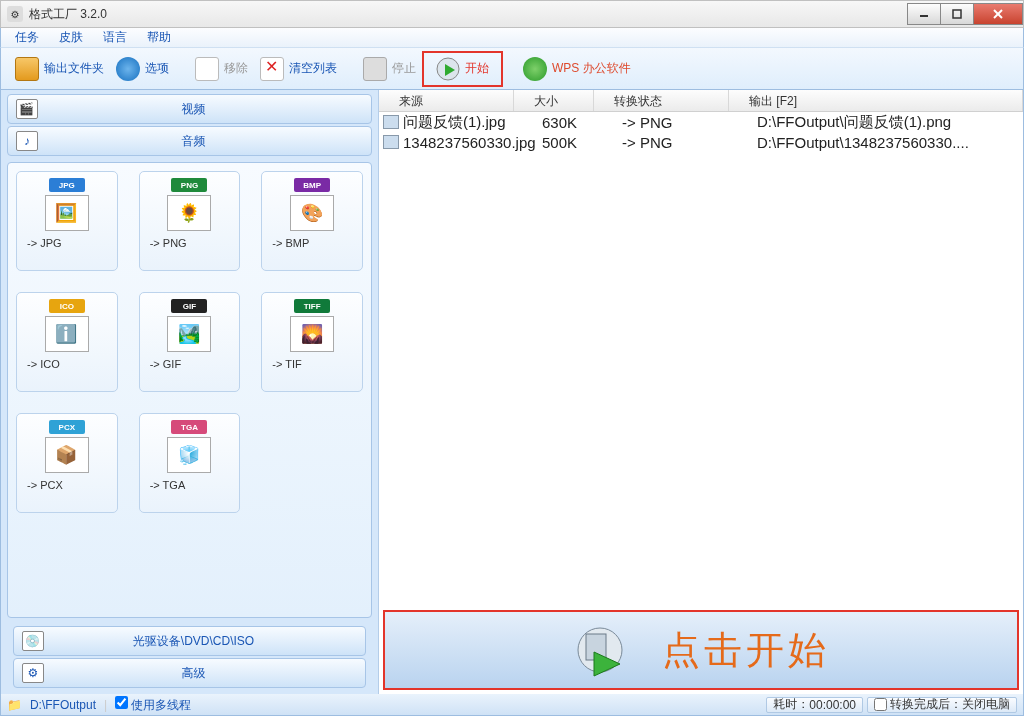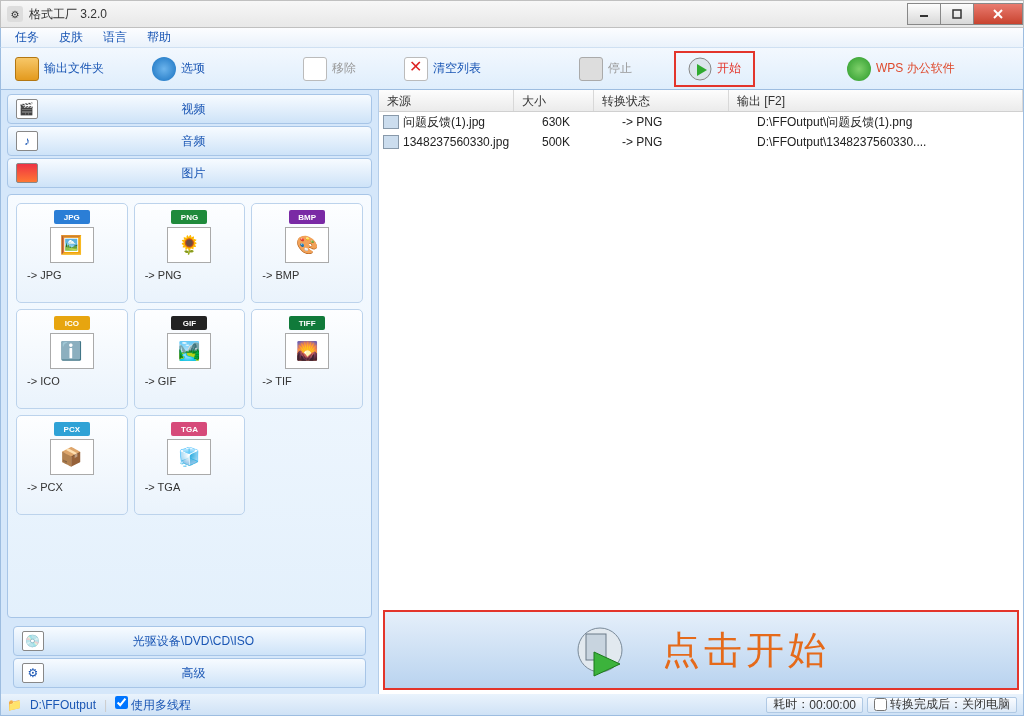--- a/index.html
+++ b/index.html
@@ -9,51 +9,51 @@
 .titlebar { height: 28px; background: linear-gradient(#f7f7f7, #e8e8e8); border: 1px solid #c0c0c0; display: flex; align-items: center; padding-left: 6px; font-size: 12px; color: #333; }
 .titlebar .icon { width: 16px; height: 16px; margin-right: 6px; background: #ddd; border-radius: 3px; display: flex; align-items: center; justify-content: center; font-size: 10px; }
 .titlebar .btns { margin-left: auto; display: flex; }
 .titlebar .btn { width: 34px; height: 22px; display: flex; align-items: center; justify-content: center; border: 1px solid #888; background: linear-gradient(#fdfdfd, #d8d8d8); margin-left: -1px; }
 .titlebar .btn.close { background: linear-gradient(#e97b6f, #c8432f); width: 50px; color: #fff; }
 
 
 .menubar { height: 20px; background: linear-gradient(#fcfdff, #eaf2fb); border-left: 1px solid #9dbde0; border-right: 1px solid #9dbde0; border-bottom: 1px solid #cfe0f2; display: flex; align-items: center; padding-left: 14px; font-size: 12px; color: #1a56b4; gap: 20px; }
 
 
-.toolbar { height: 42px; background: linear-gradient(#f3f8fe, #dfeefc); border: 1px solid #9dbde0; border-top: none; display: flex; align-items: center; padding: 0 8px; font-size: 12px; color: #1a56b4; gap: 36px; }
+.toolbar { height: 42px; background: linear-gradient(#f3f8fe, #dfeefc); border: 1px solid #9dbde0; border-top: none; display: flex; align-items: center; padding: 0 8px; font-size: 12px; color: #1a56b4; }
 .tbtn { display: flex; align-items: center; gap: 5px; padding: 4px 6px; cursor: pointer; }
 .tbtn.disabled { color: #999; }
 .tbtn .ticon { width: 24px; height: 24px; border-radius: 3px; }
 .highlight-red { border: 2px solid #e3352b; }
 .tbtn.start span { color: #e3352b; }
 .wps { color: #de4a2d; }
 
 
 .body { display: flex; height: calc(100% - 28px - 24px - 42px - 22px); border-left: 1px solid #9dbde0; border-right: 1px solid #9dbde0; }
 
 .leftpanel { width: 378px; background: #d5e7fa; display: flex; flex-direction: column; border-right: 1px solid #b4cde9; }
 .catrow { height: 30px; margin: 0 6px 2px; background: linear-gradient(#f7fbff, #cee3f8); border: 1px solid #a7c5e7; border-radius: 4px; display: flex; align-items: center; font-size: 12px; color: #1a56b4; cursor: pointer; }
 .catrow:first-child { margin-top: 4px; }
 .catrow .cicon { width: 22px; height: 20px; margin: 0 8px; border: 1px solid #888; background: #fff; border-radius: 2px; display: flex; align-items: center; justify-content: center; }
 .catrow .clabel { flex: 1; text-align: center; padding-right: 30px; }
 
-.formatgrid { flex: 1; margin: 4px 6px; background: linear-gradient(#f7fbff, #e3f0fc); border: 1px solid #a7c5e7; border-radius: 4px; padding: 8px; display: grid; grid-template-columns: repeat(3, 1fr); grid-auto-rows: 100px; gap: 6px; align-content: start; overflow: hidden; }
+.formatgrid { flex: 1; margin: 4px 6px; background: linear-gradient(#f7fbff, #e3f0fc); border: 1px solid #a7c5e7; border-radius: 4px; padding: 8px; display: grid; grid-template-columns: repeat(3, 1fr); grid-auto-rows: 100px; gap: 21px; align-content: start; overflow: hidden; }
 .fmt { border: 1px solid #bcd3ec; border-radius: 5px; background: linear-gradient(#fdfeff, #eaf3fc); display: flex; flex-direction: column; align-items: center; padding: 6px; font-size: 11px; color: #333; cursor: pointer; }
 .fmt .badge { width: 36px; height: 14px; border-radius: 2px; margin-bottom: 3px; font-size: 8px; color: #fff; display: flex; align-items: center; justify-content: center; font-weight: bold; }
 .fmt .thumb { width: 44px; height: 36px; border: 1px solid #aaa; background: #fff; display: flex; align-items: center; justify-content: center; margin-bottom: 6px; font-size: 18px; }
 .fmt .flabel { align-self: flex-start; padding-left: 4px; }
 
 .bottomcats { margin: 0 6px 4px; }
 
 .rightpanel { flex: 1; display: flex; flex-direction: column; background: #fff; }
 .listhead { height: 22px; background: linear-gradient(#fdfdfd, #ebebeb); border-bottom: 1px solid #d0d0d0; display: flex; font-size: 12px; color: #333; }
-.listhead div { padding: 3px 8px; border-right: 1px solid #d8d8d8; }
+.listhead div { padding: 3px 20px; border-right: 1px solid #d8d8d8; }
 .col-src { width: 135px; } .col-size { width: 80px; font-family: Liberation Mono, monospace; } .col-stat { width: 135px; } .col-out { flex: 1; }
 .listbody { flex: 1; overflow: auto; }
-.row { display: flex; font-size: 12px; height: 20px; align-items: center; color: #222; }
+.row { display: flex; font-size: 15px; height: 20px; align-items: center; color: #222; }
 .row .ricon { width: 16px; height: 14px; margin: 0 4px; background: #cde; border: 1px solid #89a; }
 .row .c1 { width: 131px; } .row .c2 { width: 80px; padding-left: 8px; } .row .c3 { width: 135px; padding-left: 8px; } .row .c4 { flex: 1; padding-left: 8px; }
 
 .bigcta { height: 80px; margin: 4px; border: 2px solid #e3352b; background: linear-gradient(#e5effa, #b9d3ef); display: flex; align-items: center; justify-content: center; gap: 34px; cursor: pointer; }
 .bigcta .play { width: 56px; height: 56px; position: relative; }
 .bigcta .lbl { font-size: 38px; color: #e56a1a; font-weight: 400; letter-spacing: 4px; }
 
 
 .statusbar { height: 22px; background: linear-gradient(#eaf3fc, #cfe2f6); border: 1px solid #9dbde0; border-top: none; display: flex; align-items: center; font-size: 12px; color: #1a56b4; padding: 0 6px; gap: 8px; }
 .statusbar .right { margin-left: auto; display: flex; gap: 4px; align-items: center; }
@@ -134,24 +134,20 @@
 
 <div class="body">
   <div class="leftpanel">
     <div class="catrow">
         <div class="cicon">🎬</div>
         <div class="clabel">视频</div>
       </div>
     <div class="catrow">
         <div class="cicon">♪</div>
         <div class="clabel">音频</div>
-      </div>
-    <div class="catrow">
-        <div class="cicon" style="background:linear-gradient(#e34,#f73)"></div>
-        <div class="clabel">图片</div>
       </div>
 
     <div class="formatgrid" id="fmtgrid">
         <div class="fmt">
           <div class="badge" style="background:#2b7ed6">JPG</div>
           <div class="thumb">🖼️</div>
           <div class="flabel">-&gt; JPG</div>
         </div>
         <div class="fmt">
           <div class="badge" style="background:#1f8a3b">PNG</div>

